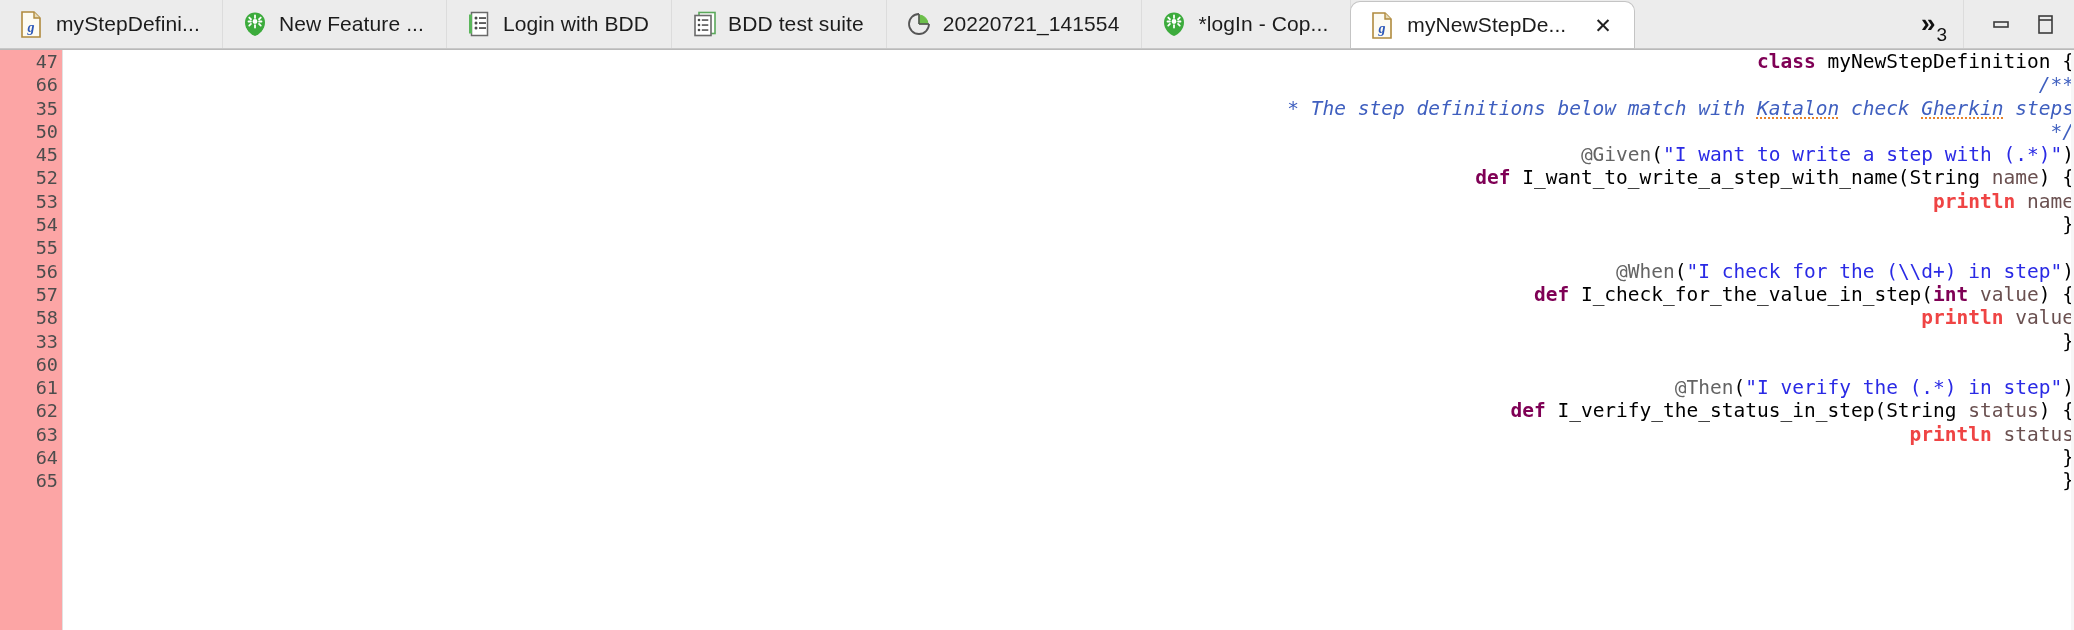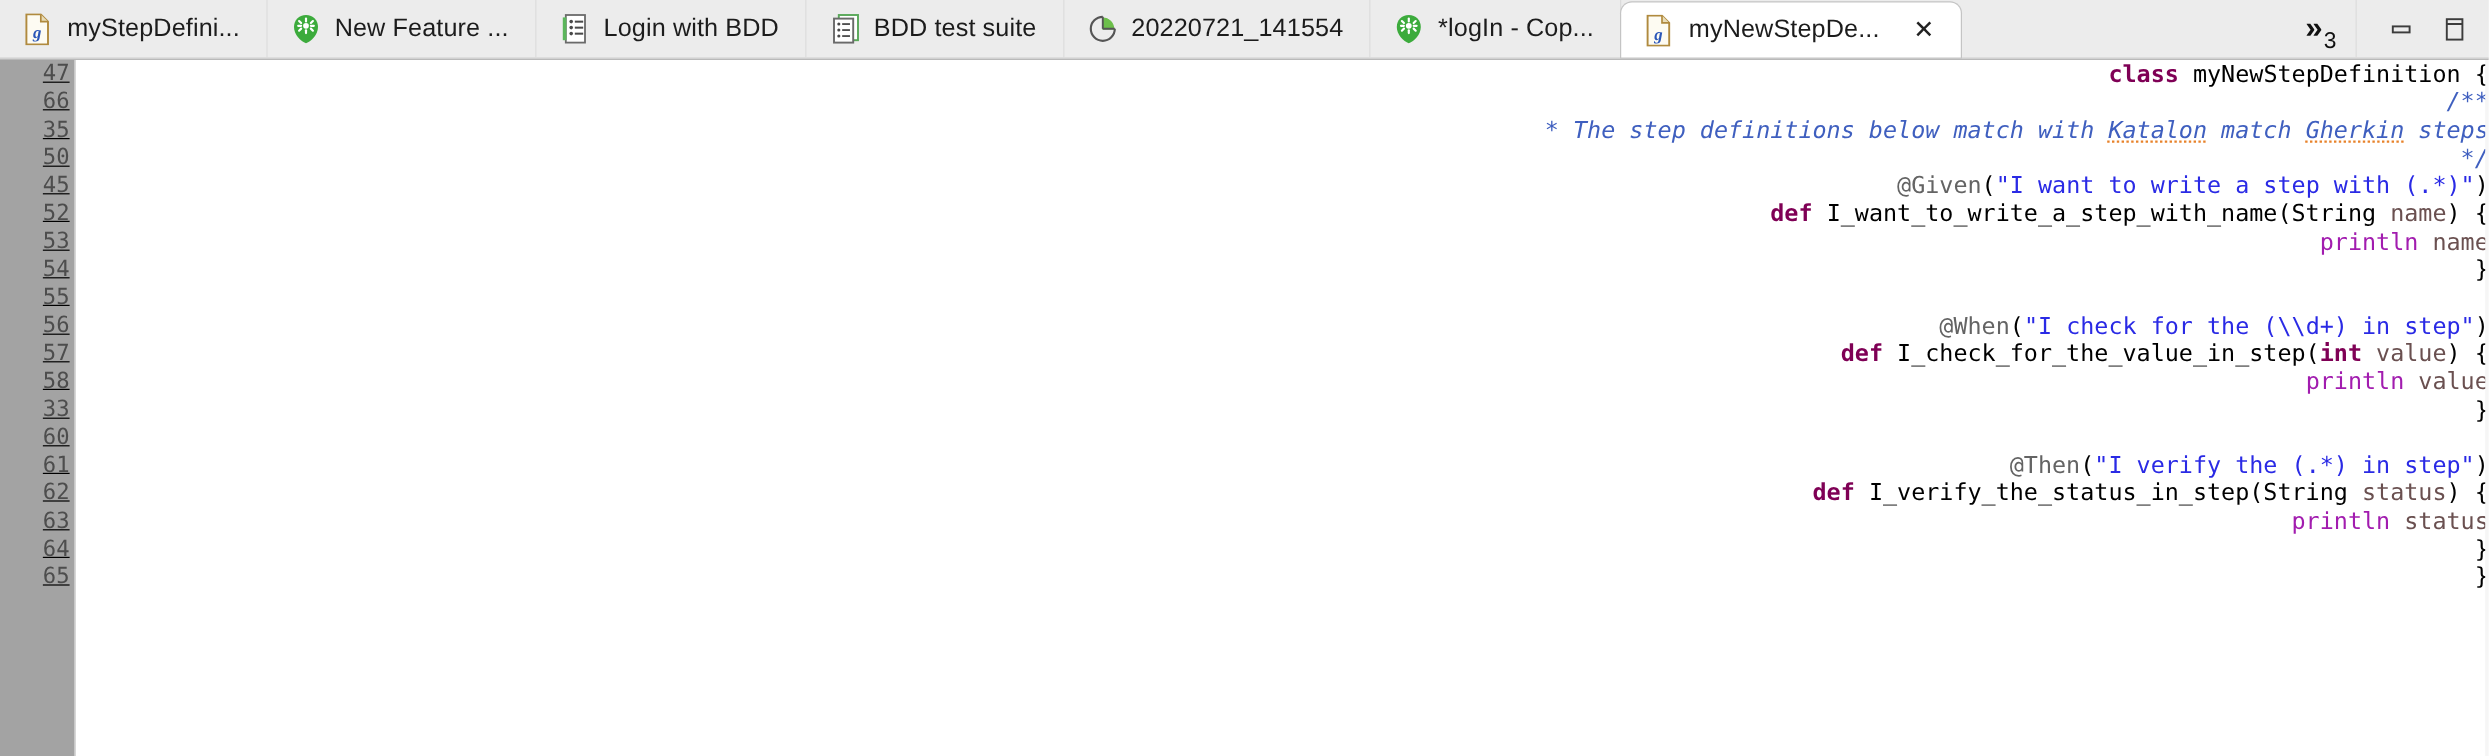--- a/index.html
+++ b/index.html
@@ -68,24 +68,23 @@
   .wbtn{width:22px;height:22px;display:flex;align-items:center;justify-content:center;cursor:pointer;}
 
   
   .editor{
     flex:1;display:flex;background:#ffffff;position:relative;
     border-top:1px solid #b9b9b9;
     overflow:hidden;
   }
   .gutter{
     width:62px;min-width:62px;
-    background:#a3a3a3;
+    background:#fca5a5;
     position:relative;
     border-right:1px solid #e2e2e2;
-    text-decoration:underline;
   }
   .codewrap{flex:1;position:relative;overflow:hidden;}
 
   .row{height:23.3px;line-height:23.3px;white-space:pre;}
   .lineno{
     font-family:"DejaVu Sans Mono","Liberation Mono",monospace;
     font-size:18.5px;color:#4d4d4d;
     text-align:right;
     padding-right:4px;
     height:23.3px;line-height:23.3px;
@@ -98,21 +97,21 @@
     color:#000000;
     padding-left:14px;
     height:23.3px;line-height:23.3px;
     white-space:pre;
     text-align:right;
   }
   .kw{color:#7f0055;font-weight:bold;}
   .str{color:#2a2ae5;}
   .doc{color:#3f5fbf;font-style:italic;}
   .ann{color:#646464;}
-  .fn{color:#a21caf;}
+  .fn{color:#ef4444;font-weight:bold;}
   .param{color:#6a5050;}
   .plain{color:#000000;}
   .spell{
     text-decoration:underline;
     text-decoration-style:dotted;
     text-decoration-color:#e8822a;
     text-decoration-thickness:2px;
     text-underline-offset:3px;
   }
   .vscroll{
@@ -257,21 +256,21 @@
         <div class="lineno row">61</div>
         <div class="lineno row">62</div>
         <div class="lineno row">63</div>
         <div class="lineno row">64</div>
         <div class="lineno row">65</div>
       </div>
     <div class="codewrap">
       <div id="code-host">
           <div class="code row"><span class="kw">class </span><span class="plain">myNewStepDefinition {</span></div>
           <div class="code row"><span class="doc">    /**</span></div>
-          <div class="code row"><span class="doc">     * The step definitions below match with </span><span class="doc spell">Katalon</span><span class="doc"> match </span><span class="doc spell">Gherkin</span><span class="doc"> steps</span></div>
+          <div class="code row"><span class="doc">     * The step definitions below match with </span><span class="doc spell">Katalon</span><span class="doc"> check </span><span class="doc spell">Gherkin</span><span class="doc"> steps</span></div>
           <div class="code row"><span class="doc">     */</span></div>
           <div class="code row"><span class="ann">    @Given</span><span class="plain">(</span><span class="str">"I want to write a step with (.*)"</span><span class="plain">)</span></div>
           <div class="code row"><span class="plain">    </span><span class="kw">def </span><span class="plain">I_want_to_write_a_step_with_name(String </span><span class="param">name</span><span class="plain">) {</span></div>
           <div class="code row"><span class="plain">        </span><span class="fn">println</span><span class="plain"> </span><span class="param">name</span></div>
           <div class="code row"><span class="plain">    }</span></div>
           <div class="code row"><span class="plain"></span></div>
           <div class="code row"><span class="ann">    @When</span><span class="plain">(</span><span class="str">"I check for the (\\d+) in step"</span><span class="plain">)</span></div>
           <div class="code row"><span class="plain">    </span><span class="kw">def </span><span class="plain">I_check_for_the_value_in_step(</span><span class="kw">int </span><span class="param">value</span><span class="plain">) {</span></div>
           <div class="code row"><span class="plain">        </span><span class="fn">println</span><span class="plain"> </span><span class="param">value</span></div>
           <div class="code row"><span class="plain">    }</span></div>

